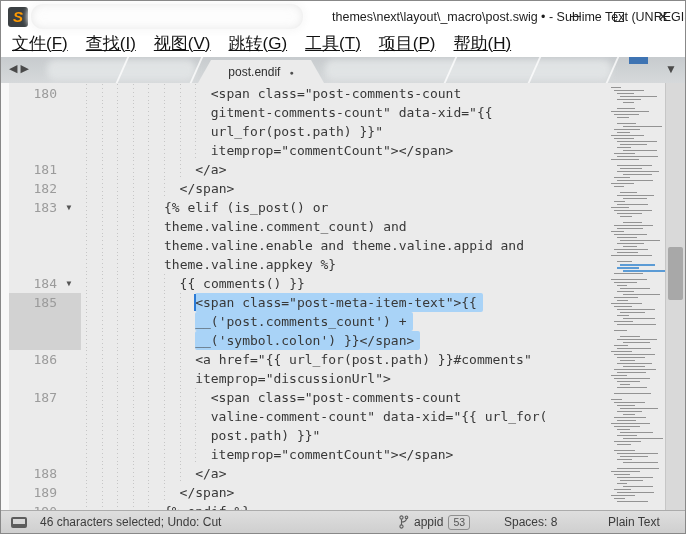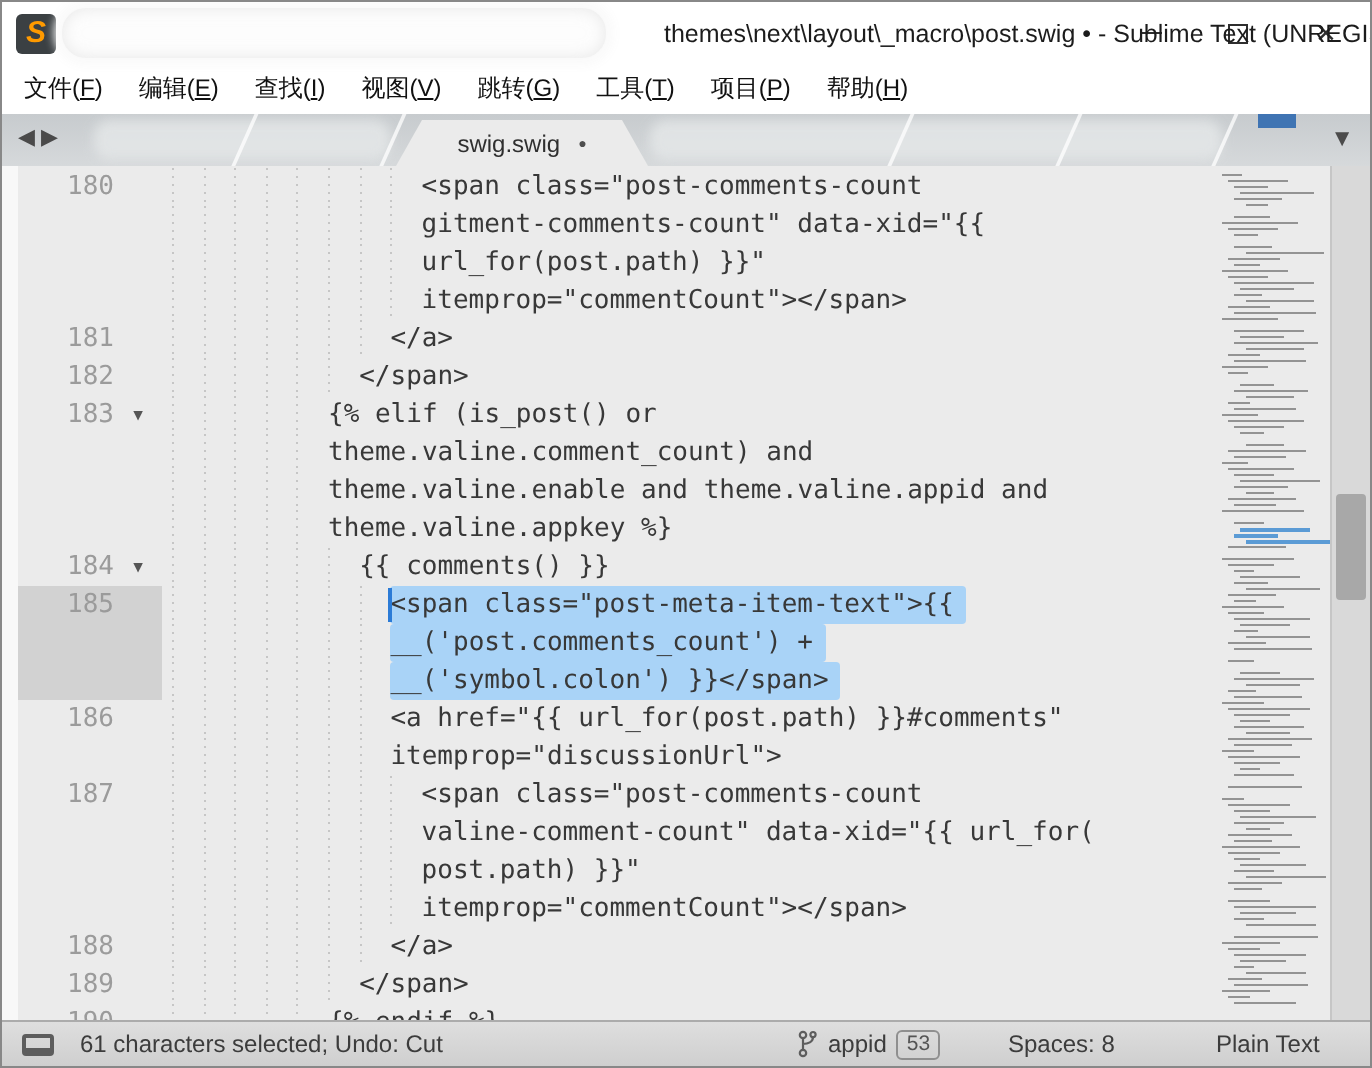--- a/index.html
+++ b/index.html
@@ -15,21 +15,21 @@
               border-radius:12px; box-shadow:0 0 5px 4px rgba(250,250,250,.98), inset 0 0 8px rgba(215,215,215,.55); z-index:2; }
   .title-text { position:relative; z-index:1; margin-left:298px; font-size:12.5px; color:#1c1c1c; white-space:nowrap; }
   .win-controls { position:absolute; right:0; top:0; height:31px; display:flex; }
   .win-btn { width:44px; height:31px; display:flex; align-items:center; justify-content:center; color:#2e2e2e; }
   .glyph-min { width:11px; height:1.5px; background:#2e2e2e; }
   .glyph-max { width:10px; height:10px; border:1.4px solid #2e2e2e; }
   .glyph-close { font-size:17px; line-height:17px; font-weight:400; }
 
   
   .menubar { height:25px; background:#fff; display:flex; align-items:center; padding-left:2px; }
-  .menu-item { font-size:12px; color:#111; padding:0 9px; height:25px; line-height:24px; white-space:nowrap; }
+  .menu-item { font-size:17px; color:#111; padding:0 9px; height:25px; line-height:24px; white-space:nowrap;text-decoration:underline; }
   .menu-item u { text-decoration:underline; }
 
   
   .tabbar { position:relative; height:26px; background:linear-gradient(#c7cbce,#d6d9db); overflow:hidden; }
   .tab-nav { position:absolute; left:8px; top:5px; font-size:11px; color:#4a4a4a; letter-spacing:3px; }
   .tab-blur-group { position:absolute; top:3px; height:20px; background:#e3e6e7; border-radius:8px;
                     filter:blur(3px); opacity:.9; }
   .tab-sep { position:absolute; top:-2px; width:2px; height:32px; background:rgba(255,255,255,.75); transform:skewX(-24deg); }
   .tab-active { position:absolute; left:197px; top:3px; width:126px; height:23px; background:#ebebeb;
                 clip-path:polygon(13px 0, 113px 0, 126px 23px, 0 23px);
@@ -88,40 +88,39 @@
           <span class="glyph-max"></span>
         </div>
       <div class="win-btn">
           <span class="glyph-close">×</span>
         </div>
     </div>
   </div>
 
   <div class="menubar" id="menubar">
       <div class="menu-item">文件(<u>F</u>)</div>
-      <div class="menu-item">编辑(<u>E</u>)</div>
       <div class="menu-item">查找(<u>I</u>)</div>
       <div class="menu-item">视图(<u>V</u>)</div>
       <div class="menu-item">跳转(<u>G</u>)</div>
       <div class="menu-item">工具(<u>T</u>)</div>
       <div class="menu-item">项目(<u>P</u>)</div>
       <div class="menu-item">帮助(<u>H</u>)</div>
     </div>
 
   <div class="tabbar">
     <span class="tab-nav"><span>◀</span><span>▶</span></span>
     <div class="tab-blur-group" style="left:46px;width:148px;"></div>
     <div class="tab-blur-group" style="left:324px;width:286px;"></div>
     <div class="tab-sep" style="left:120px"></div>
     <div class="tab-sep" style="left:194px"></div>
     <div class="tab-sep" style="left:448px"></div>
     <div class="tab-sep" style="left:532px"></div>
     <div class="tab-sep" style="left:610px"></div>
     <div class="tab-active">
-      <span class="tab-label">swig.swig</span>
+      <span class="tab-label">post.endif</span>
       <span class="tab-dot">●</span>
     </div>
     <div class="tab-blue-indicator"></div>
     <span class="tab-overflow">▼</span>
   </div>
 
   <div class="editor">
     <div class="code-rows" id="code-rows">
         <div class="row"><div class="gutter"><span class="num">180</span><span class="fold"></span></div><div class="codecell" style="background-image: repeating-linear-gradient(rgb(198, 198, 198) 0px, rgb(198, 198, 198) 1px, transparent 1px, transparent 4px), repeating-linear-gradient(rgb(198, 198, 198) 0px, rgb(198, 198, 198) 1px, transparent 1px, transparent 4px), repeating-linear-gradient(rgb(198, 198, 198) 0px, rgb(198, 198, 198) 1px, transparent 1px, transparent 4px), repeating-linear-gradient(rgb(198, 198, 198) 0px, rgb(198, 198, 198) 1px, transparent 1px, transparent 4px), repeating-linear-gradient(rgb(198, 198, 198) 0px, rgb(198, 198, 198) 1px, transparent 1px, transparent 4px), repeating-linear-gradient(rgb(198, 198, 198) 0px, rgb(198, 198, 198) 1px, transparent 1px, transparent 4px), repeating-linear-gradient(rgb(198, 198, 198) 0px, rgb(198, 198, 198) 1px, transparent 1px, transparent 4px), repeating-linear-gradient(rgb(198, 198, 198) 0px, rgb(198, 198, 198) 1px, transparent 1px, transparent 4px); background-position: 5px 0px, 20.6px 0px, 36.2px 0px, 51.8px 0px, 67.4px 0px, 83px 0px, 98.6px 0px, 114.2px 0px; background-repeat: no-repeat, no-repeat, no-repeat, no-repeat, no-repeat, no-repeat, no-repeat, no-repeat; background-size: 1px 100%, 1px 100%, 1px 100%, 1px 100%, 1px 100%, 1px 100%, 1px 100%, 1px 100%;"><span class="txt" style="margin-left: 129.8px;">&lt;span class="post-comments-count</span></div></div>
         <div class="row"><div class="gutter"><span class="num"></span><span class="fold"></span></div><div class="codecell" style="background-image: repeating-linear-gradient(rgb(198, 198, 198) 0px, rgb(198, 198, 198) 1px, transparent 1px, transparent 4px), repeating-linear-gradient(rgb(198, 198, 198) 0px, rgb(198, 198, 198) 1px, transparent 1px, transparent 4px), repeating-linear-gradient(rgb(198, 198, 198) 0px, rgb(198, 198, 198) 1px, transparent 1px, transparent 4px), repeating-linear-gradient(rgb(198, 198, 198) 0px, rgb(198, 198, 198) 1px, transparent 1px, transparent 4px), repeating-linear-gradient(rgb(198, 198, 198) 0px, rgb(198, 198, 198) 1px, transparent 1px, transparent 4px), repeating-linear-gradient(rgb(198, 198, 198) 0px, rgb(198, 198, 198) 1px, transparent 1px, transparent 4px), repeating-linear-gradient(rgb(198, 198, 198) 0px, rgb(198, 198, 198) 1px, transparent 1px, transparent 4px), repeating-linear-gradient(rgb(198, 198, 198) 0px, rgb(198, 198, 198) 1px, transparent 1px, transparent 4px); background-position: 5px 0px, 20.6px 0px, 36.2px 0px, 51.8px 0px, 67.4px 0px, 83px 0px, 98.6px 0px, 114.2px 0px; background-repeat: no-repeat, no-repeat, no-repeat, no-repeat, no-repeat, no-repeat, no-repeat, no-repeat; background-size: 1px 100%, 1px 100%, 1px 100%, 1px 100%, 1px 100%, 1px 100%, 1px 100%, 1px 100%;"><span class="txt" style="margin-left: 129.8px;">gitment-comments-count" data-xid="{{</span></div></div>
@@ -275,21 +274,21 @@
         <div class="mm-bar" style="top: 415px; left: 7px; width: 11px;"></div>
         <div class="mm-bar" style="top: 418px; left: 10px; width: 31px;"></div>
       </div>
     <div class="vscroll">
       <div class="vthumb"></div>
     </div>
   </div>
 
   <div class="statusbar">
     <div class="sb-panel-icon"></div>
-    <div class="sb-left-text">61 characters selected; Undo: Cut</div>
+    <div class="sb-left-text">46 characters selected; Undo: Cut</div>
     <div class="sb-branch">
       <svg width="10" height="14" viewBox="0 0 10 14">
         <circle cx="2.5" cy="2.5" r="1.6" fill="none" stroke="#5d5d5d" stroke-width="1.1"></circle>
         <circle cx="2.5" cy="11.5" r="1.6" fill="none" stroke="#5d5d5d" stroke-width="1.1"></circle>
         <path d="M2.5 4.2 V9.9 M2.5 7 C5 7 7.5 6 7.5 3.5" fill="none" stroke="#5d5d5d" stroke-width="1.1"></path>
         <circle cx="7.5" cy="2.3" r="1.3" fill="none" stroke="#5d5d5d" stroke-width="1.1"></circle>
       </svg>
       <span>appid</span>
       <span class="sb-badge">53</span>
     </div>

